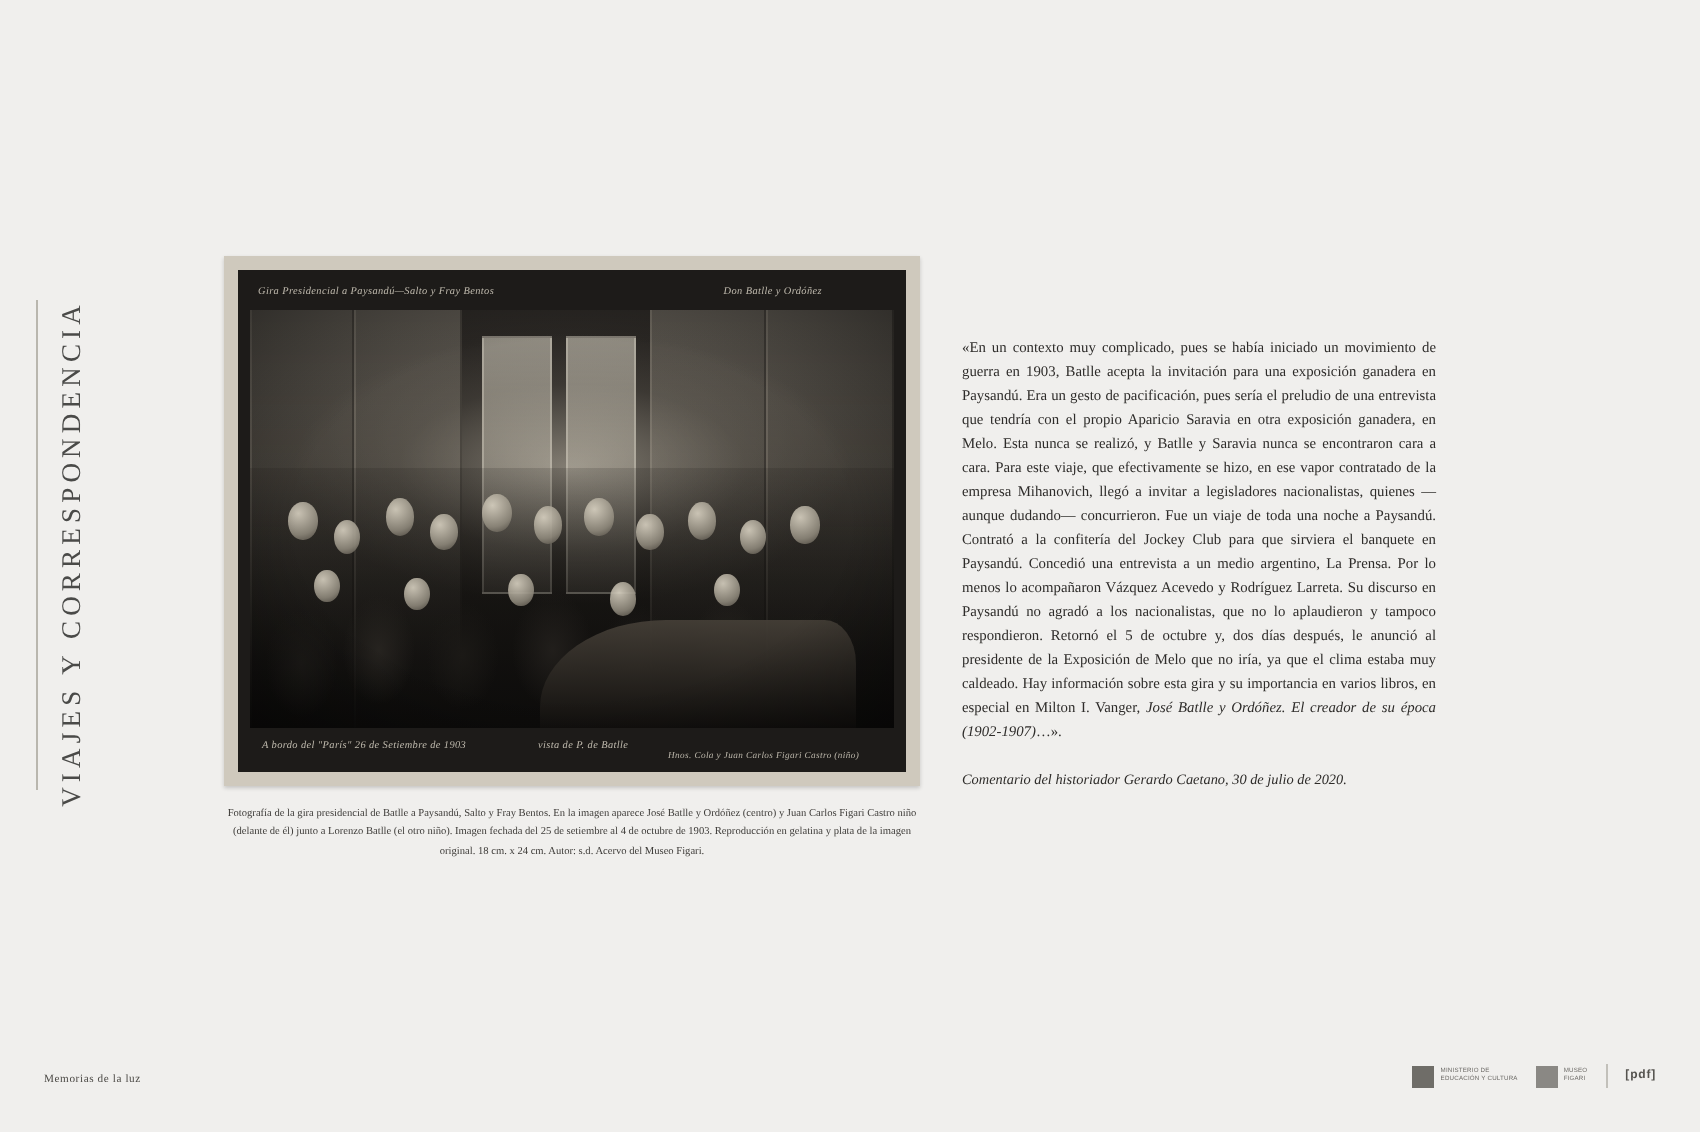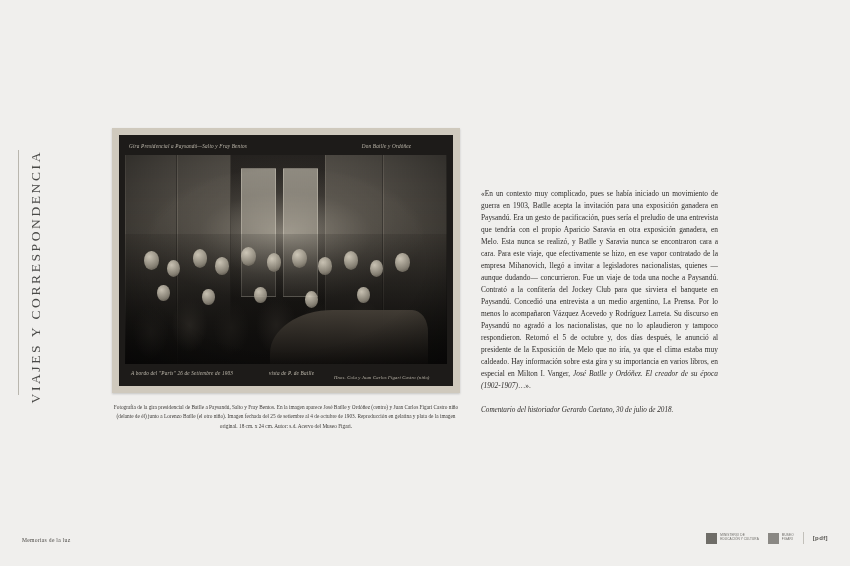--- a/index.html
+++ b/index.html
@@ -154,21 +154,21 @@
     font-size: 5.3px;
     line-height: 1.75;
     color: #3d3b38;
     text-align: center;
   }
 
   
   .text-col {
     position: absolute;
     left: 481px;
-    top: 188px;
+    top: 168px;
     width: 237px;
   }
   .quote {
     font-family: "Liberation Serif", serif;
     font-size: 7.4px;
     line-height: 1.62;
     color: #2e2c2a;
     text-align: justify;
     margin: 0;
   }
@@ -284,21 +284,21 @@
         <div class="hand bot-left">A bordo del "París" 26 de Setiembre de 1903</div>
         <div class="hand bot-mid">vista de P. de Batlle</div>
         <div class="hand bot-right">Hnos. Cola y Juan Carlos Figari Castro (niño)</div>
       </div>
     </div>
     <div class="photo-caption">Fotografía de la gira presidencial de Batlle a Paysandú, Salto y Fray Bentos. En la imagen aparece José Batlle y Ordóñez (centro) y Juan Carlos Figari Castro niño (delante de él) junto a Lorenzo Batlle (el otro niño). Imagen fechada del 25 de setiembre al 4 de octubre de 1903. Reproducción en gelatina y plata de la imagen original. 18 cm. x 24 cm. Autor: s.d. Acervo del Museo Figari.</div>
   </div>
 
   <div class="text-col">
     <p class="quote"><span>«En un contexto muy complicado, pues se había iniciado un movimiento de guerra en 1903, Batlle acepta la invitación para una exposición ganadera en Paysandú. Era un gesto de pacificación, pues sería el preludio de una entrevista que tendría con el propio Aparicio Saravia en otra exposición ganadera, en Melo. Esta nunca se realizó, y Batlle y Saravia nunca se encontraron cara a cara. Para este viaje, que efectivamente se hizo, en ese vapor contratado de la empresa Mihanovich, llegó a invitar a legisladores nacionalistas, quienes —aunque dudando— concurrieron. Fue un viaje de toda una noche a Paysandú. Contrató a la confitería del Jockey Club para que sirviera el banquete en Paysandú. Concedió una entrevista a un medio argentino, La Prensa. Por lo menos lo acompañaron Vázquez Acevedo y Rodríguez Larreta. Su discurso en Paysandú no agradó a los nacionalistas, que no lo aplaudieron y tampoco respondieron. Retornó el 5 de octubre y, dos días después, le anunció al presidente de la Exposición de Melo que no iría, ya que el clima estaba muy caldeado. Hay información sobre esta gira y su importancia en varios libros, en especial en Milton I. Vanger, </span><em>José Batlle y Ordóñez. El creador de su época (1902-1907)</em><span>…».</span></p>
-    <div class="attribution">Comentario del historiador Gerardo Caetano, 30 de julio de 2018.</div>
+    <div class="attribution">Comentario del historiador Gerardo Caetano, 30 de julio de 2020.</div>
   </div>
 
   <div class="footer-left">Memorias
 de la luz</div>
 
   <div class="footer-logos">
     <div class="logo-box">
       <div class="logo-mark"></div>
       <div class="logo-text">MINISTERIO DE
 EDUCACIÓN Y CULTURA</div>

